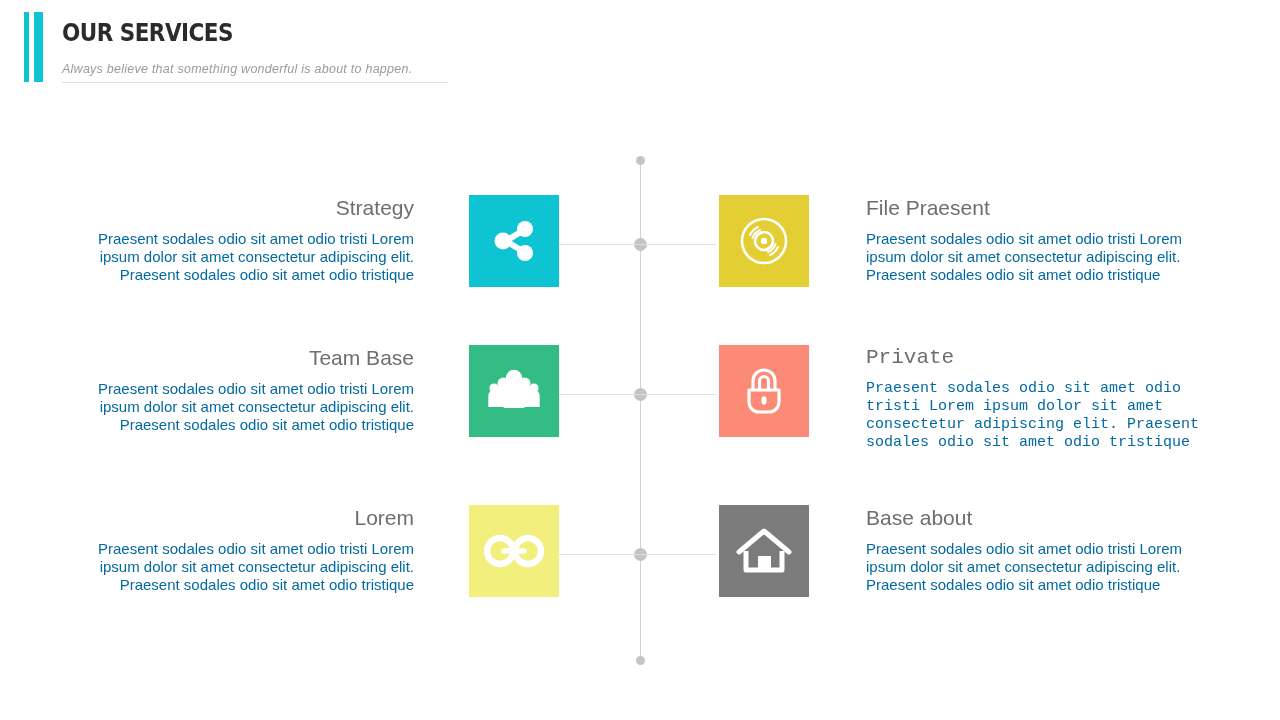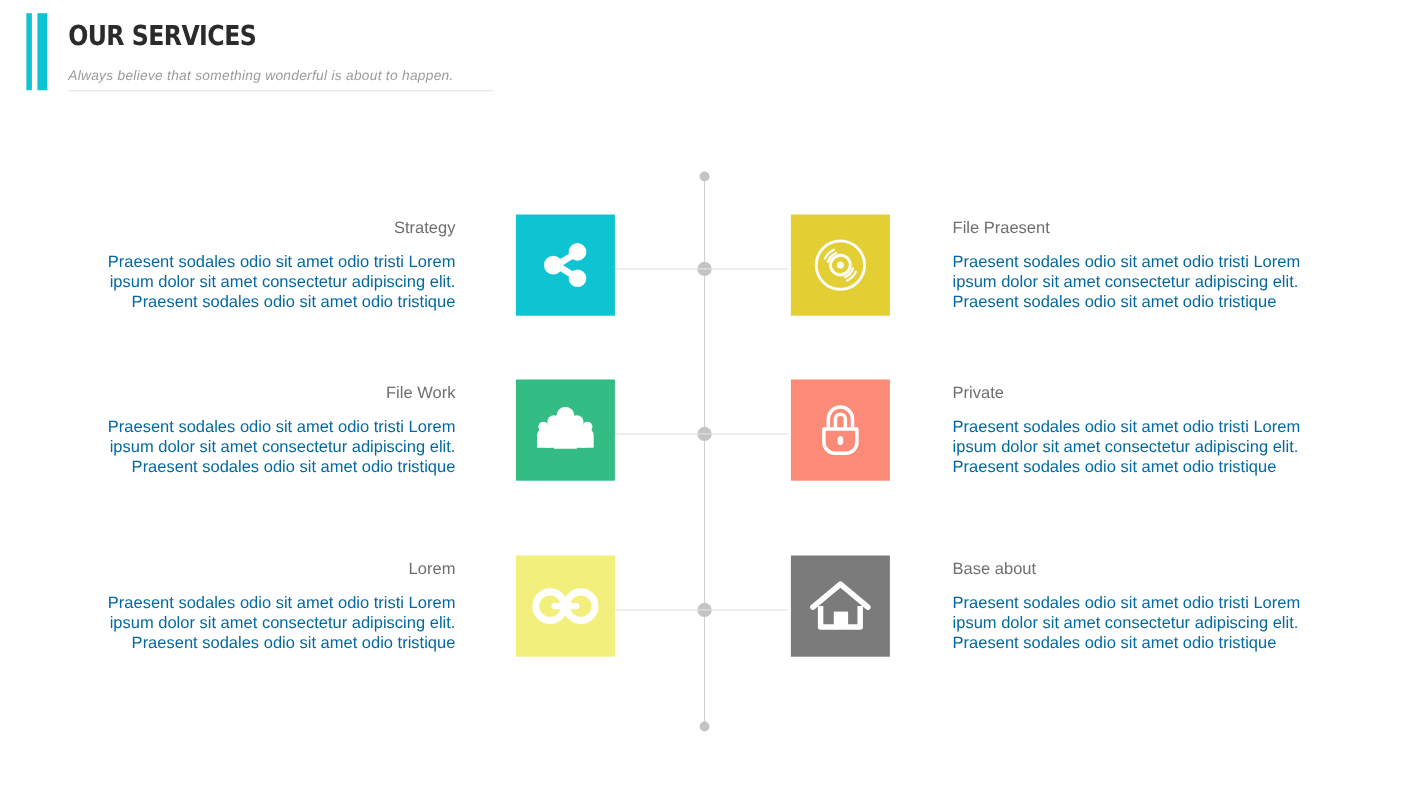--- a/index.html
+++ b/index.html
@@ -100,21 +100,21 @@
   }
   .connector.left  { left: 558px; width: 84px; }
   .connector.right { left: 640px; width: 76px; }
 
   
   .text-block { position: absolute; top: 0; width: 352px; }
   .text-block.left  { left: 62px;  text-align: right; }
   .text-block.right { left: 866px; text-align: left; }
 
   .svc-title {
-    font-size: 15px;
+    font-size: 21px;
     color: #6e6e6e;
     font-weight: 400;
     line-height: 26px;
     margin-bottom: 9px;
     white-space: nowrap;
   }
   .svc-desc {
     font-size: 15px;
     color: #0369a1;
     line-height: 18px;
@@ -190,21 +190,21 @@
         </svg>
       </span>
     </div>
   </div>
 
   <div class="row" id="row-1">
     <div class="connector left"></div>
     <div class="connector right"></div>
 
     <div class="text-block left">
-      <div class="svc-title">File Work</div>
+      <div class="svc-title">Team Base</div>
       <div class="svc-desc">Praesent sodales odio sit amet odio tristi Lorem ipsum dolor sit amet consectetur adipiscing elit. Praesent sodales odio sit amet odio tristique</div>
     </div>
 
     <div class="tile left-tile" style="background:#33bc84;">
       <span>
         <svg width="58" height="52" viewBox="0 0 58 52">
           <circle cx="9" cy="23" r="4.6" fill="#ffffff"></circle>
           <path d="M3.3 31 a5.7 6.5 0 0 1 11.4 0 v11 h-11.4 z" fill="#ffffff"></path>
           <circle cx="49" cy="23" r="4.6" fill="#ffffff"></circle>
           <path d="M43.3 31 a5.7 6.5 0 0 1 11.4 0 v11 h-11.4 z" fill="#ffffff"></path>
@@ -257,21 +257,21 @@
           <rect x="23" y="31" width="13" height="14" fill="#ffffff"></rect>
         </svg>
       </span>
     </div>
   </div>
 
   <div class="text-block right" style="position:absolute;top:195px;">
     <div class="svc-title">File Praesent</div>
     <div class="svc-desc">Praesent sodales odio sit amet odio tristi Lorem ipsum dolor sit amet consectetur adipiscing elit. Praesent sodales odio sit amet odio tristique</div>
   </div>
-  <div class="text-block right" style="position:absolute;top:345px;">
+  <div class="text-block right" style="position:absolute;top:345px;font-family:Liberation Mono, monospace;">
     <div class="svc-title">Private</div>
     <div class="svc-desc">Praesent sodales odio sit amet odio tristi Lorem ipsum dolor sit amet consectetur adipiscing elit. Praesent sodales odio sit amet odio tristique</div>
   </div>
   <div class="text-block right" style="position:absolute;top:505px;">
     <div class="svc-title">Base about</div>
     <div class="svc-desc">Praesent sodales odio sit amet odio tristi Lorem ipsum dolor sit amet consectetur adipiscing elit. Praesent sodales odio sit amet odio tristique</div>
   </div>
 
 </div>
 

